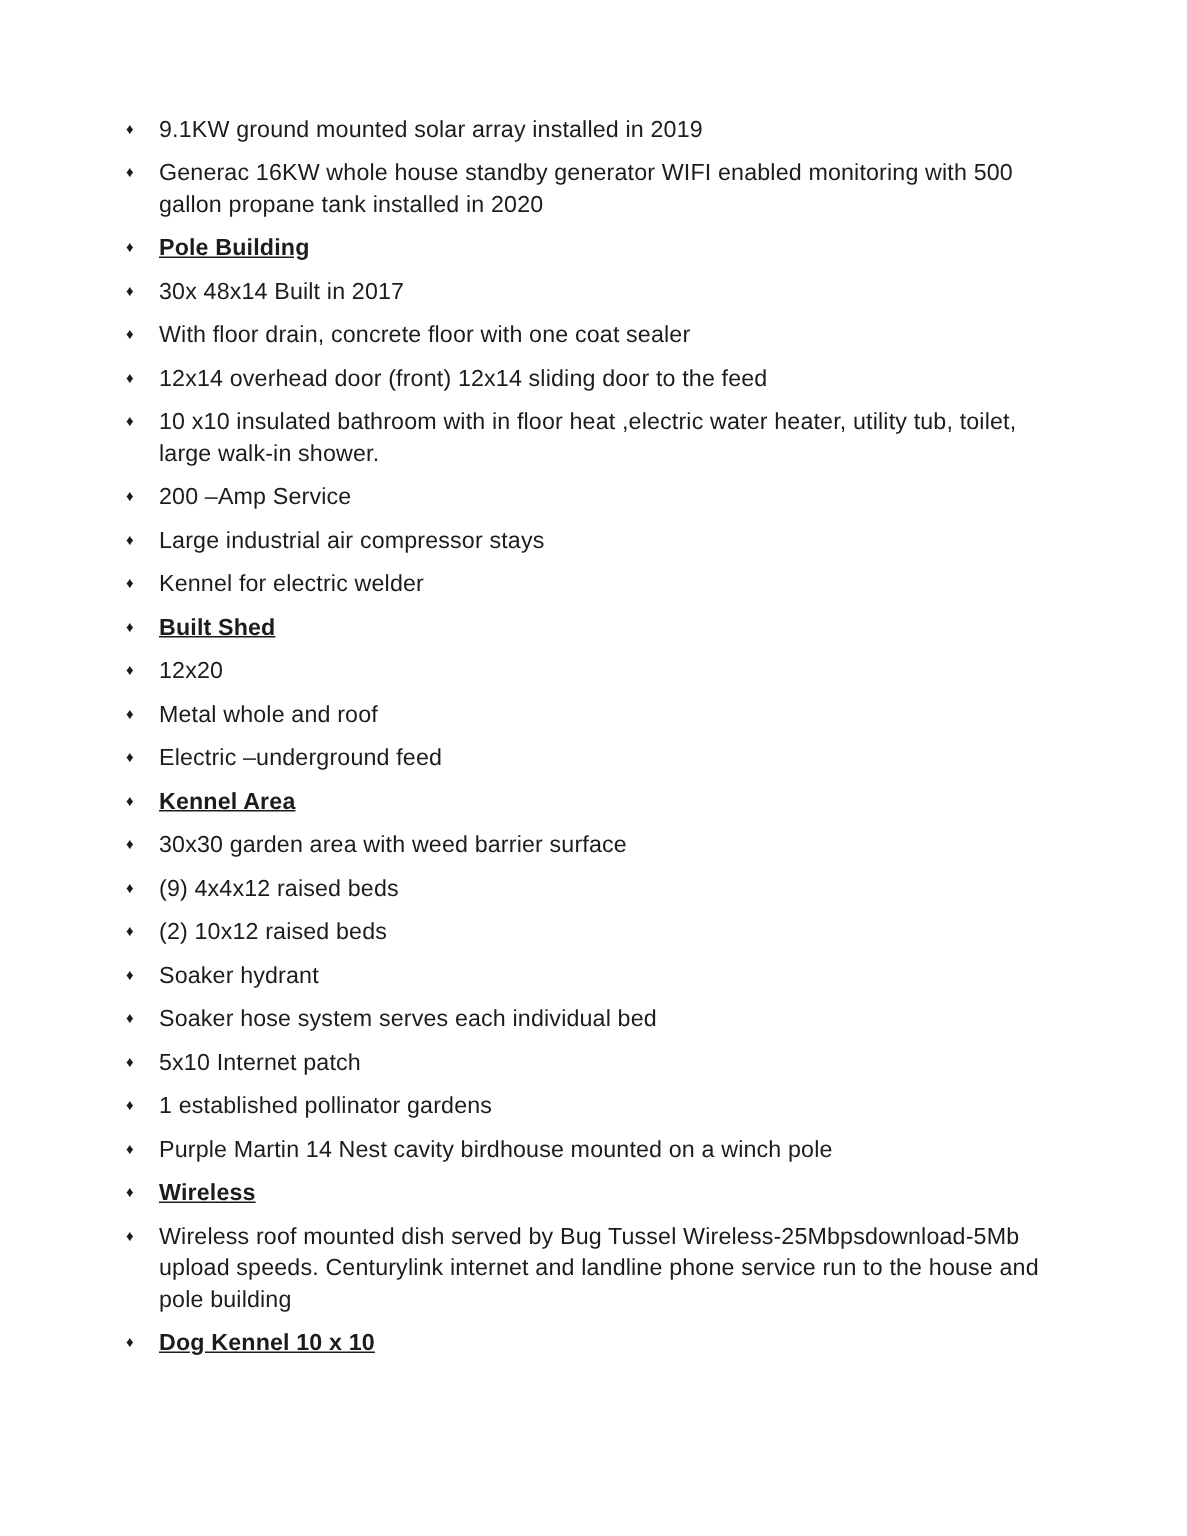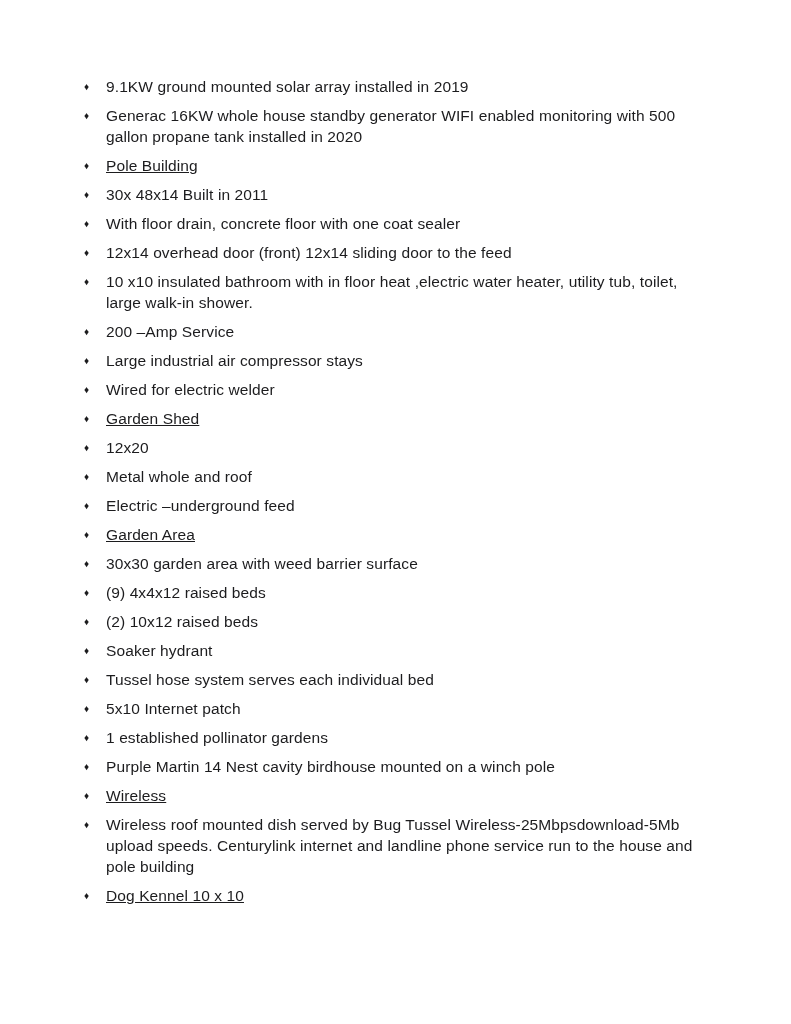--- a/index.html
+++ b/index.html
@@ -40,21 +40,21 @@
     width: 22px;
     font-size: 10px;
     line-height: 21px;
     color: #1c1c1e;
     user-select: none;
   }
   .txt {
     flex: 1 1 auto;
   }
   li.heading .txt {
-    font-weight: normal;
+    font-weight: bold;
     text-decoration: underline;
   }
 </style>
 </head>
 <body>
 
 <div class="page">
   <ul class="feature-list">
   <li>
     <span class="bullet">♦</span>
@@ -66,21 +66,21 @@
     <span class="txt">Generac 16KW whole house standby generator WIFI enabled monitoring with 500 gallon propane tank installed in 2020</span>
   </li>
 
   <li class="heading">
     <span class="bullet">♦</span>
     <span class="txt">Pole Building</span>
   </li>
 
   <li>
     <span class="bullet">♦</span>
-    <span class="txt">30x 48x14 Built in 2011</span>
+    <span class="txt">30x 48x14 Built in 2017</span>
   </li>
 
   <li>
     <span class="bullet">♦</span>
     <span class="txt">With floor drain, concrete floor with one coat sealer</span>
   </li>
 
   <li>
     <span class="bullet">♦</span>
     <span class="txt">12x14 overhead door (front) 12x14 sliding door to the feed</span>
@@ -96,46 +96,46 @@
     <span class="txt">200 –Amp Service</span>
   </li>
 
   <li>
     <span class="bullet">♦</span>
     <span class="txt">Large industrial air compressor stays</span>
   </li>
 
   <li>
     <span class="bullet">♦</span>
-    <span class="txt">Wired for electric welder</span>
+    <span class="txt">Kennel for electric welder</span>
   </li>
 
   <li class="heading">
     <span class="bullet">♦</span>
-    <span class="txt">Garden Shed</span>
+    <span class="txt">Built Shed</span>
   </li>
 
   <li>
     <span class="bullet">♦</span>
     <span class="txt">12x20</span>
   </li>
 
   <li>
     <span class="bullet">♦</span>
     <span class="txt">Metal whole and roof</span>
   </li>
 
   <li>
     <span class="bullet">♦</span>
     <span class="txt">Electric –underground feed</span>
   </li>
 
   <li class="heading">
     <span class="bullet">♦</span>
-    <span class="txt">Garden Area</span>
+    <span class="txt">Kennel Area</span>
   </li>
 
   <li>
     <span class="bullet">♦</span>
     <span class="txt">30x30 garden area with weed barrier surface</span>
   </li>
 
   <li>
     <span class="bullet">♦</span>
     <span class="txt">(9) 4x4x12 raised beds</span>
@@ -146,21 +146,21 @@
     <span class="txt">(2) 10x12 raised beds</span>
   </li>
 
   <li>
     <span class="bullet">♦</span>
     <span class="txt">Soaker hydrant</span>
   </li>
 
   <li>
     <span class="bullet">♦</span>
-    <span class="txt">Tussel hose system serves each individual bed</span>
+    <span class="txt">Soaker hose system serves each individual bed</span>
   </li>
 
   <li>
     <span class="bullet">♦</span>
     <span class="txt">5x10 Internet patch</span>
   </li>
 
   <li>
     <span class="bullet">♦</span>
     <span class="txt">1 established pollinator gardens</span>

